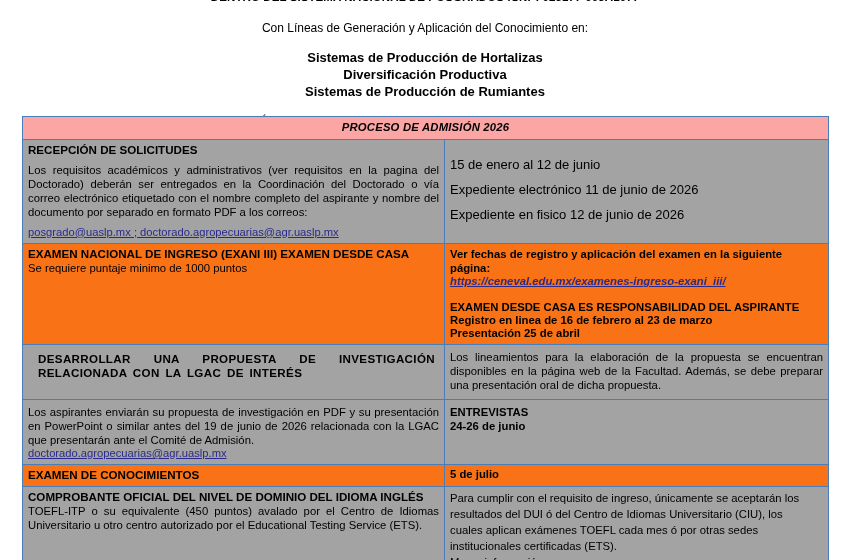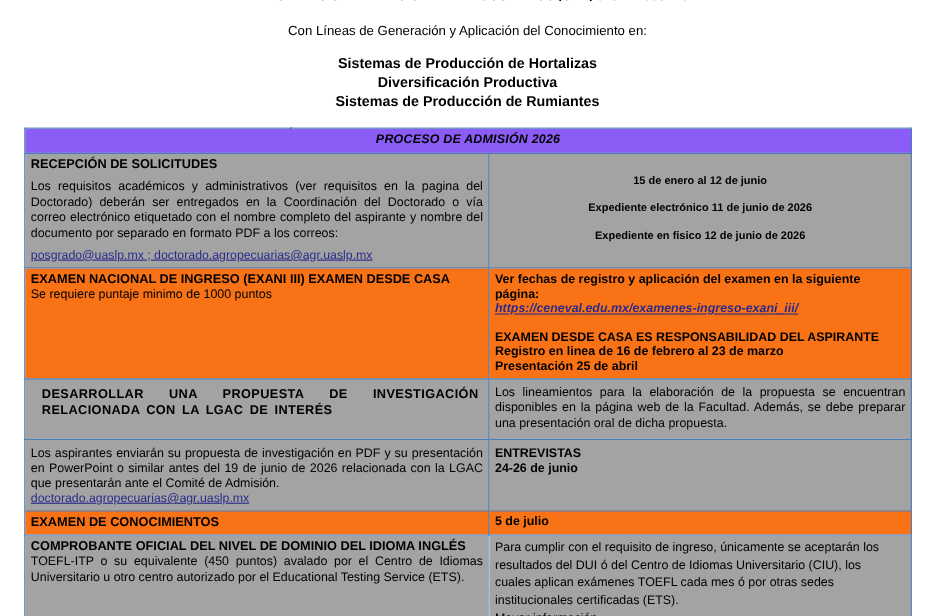--- a/index.html
+++ b/index.html
@@ -73,21 +73,21 @@
     border: 1px solid #4a7ebb;
     vertical-align: top;
     padding: 3px 5px 3px 5px;
     font-size: 11.3px;
     line-height: 13.6px;
   }
   col.c-left { width: 422px; }
   col.c-right { width: 384px; }
 
   .band {
-    background: #8b5cf6;
+    background: #fca5a5;
     text-align: center;
     font-style: italic;
     font-weight: bold;
     font-size: 14px;
     letter-spacing: .2px;
     padding: 4px 0 4px 0 !important;
     line-height: 17px;
   }
 
   .blue { background: #f97316; }
@@ -106,23 +106,22 @@
   .cell-p {
     margin: 6px 0 0 0;
     text-align: justify;
     font-size: 11.3px;
     line-height: 14px;
   }
   .cell-p.tight { margin-top: 0; }
   .ctr { text-align: left; }
   .bold { font-weight: bold; }
   .ctr-bold {
-    text-align: center;
-    font-weight: bold;
-    font-size: 10px;
+    font-weight: normal;
+    font-size: 13px;
     line-height: 16px;
   }
   .gap-top { margin-top: 11px; }
 
   a.link, .link {
     color: #2a2a8c;
     text-decoration: underline;
     font-size: 11.2px;
     word-break: break-all;
   }

